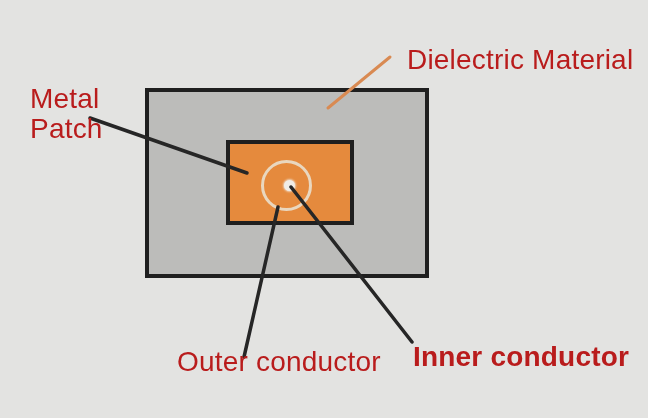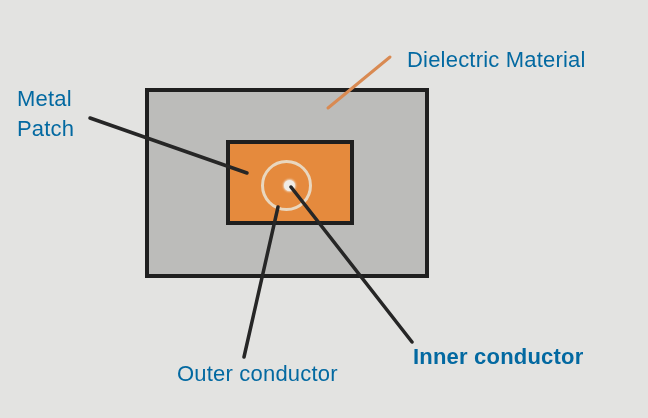--- a/index.html
+++ b/index.html
@@ -5,29 +5,29 @@
   html,body{margin:0;padding:0;background:#e3e3e1;}
   .stage{
     position:relative;
     width:648px;height:418px;
     background:#e3e3e1;
     overflow:hidden;
     font-family:"Liberation Sans","DejaVu Sans",sans-serif;
   }
   .label{
     position:absolute;
-    color:#0369a1;
-    font-size:22px;
+    color:#b91c1c;
+    font-size:28px;
     line-height:30px;
     letter-spacing:0.2px;
     white-space:pre-line;
   }
-  .label-metal-patch{left:17px;top:84px;}
+  .label-metal-patch{left:30px;top:84px;}
   .label-dielectric{left:407px;top:45px;}
-  .label-outer{left:177px;top:359px;}
+  .label-outer{left:177px;top:347px;}
   .label-inner{left:413px;top:342px;font-weight:bold;}
 
   .substrate{
     position:absolute;
     left:145px;top:88px;
     width:276px;height:182px;
     background:#bcbcba;
     border:4px solid #1f1f1f;
   }
   .patch{

